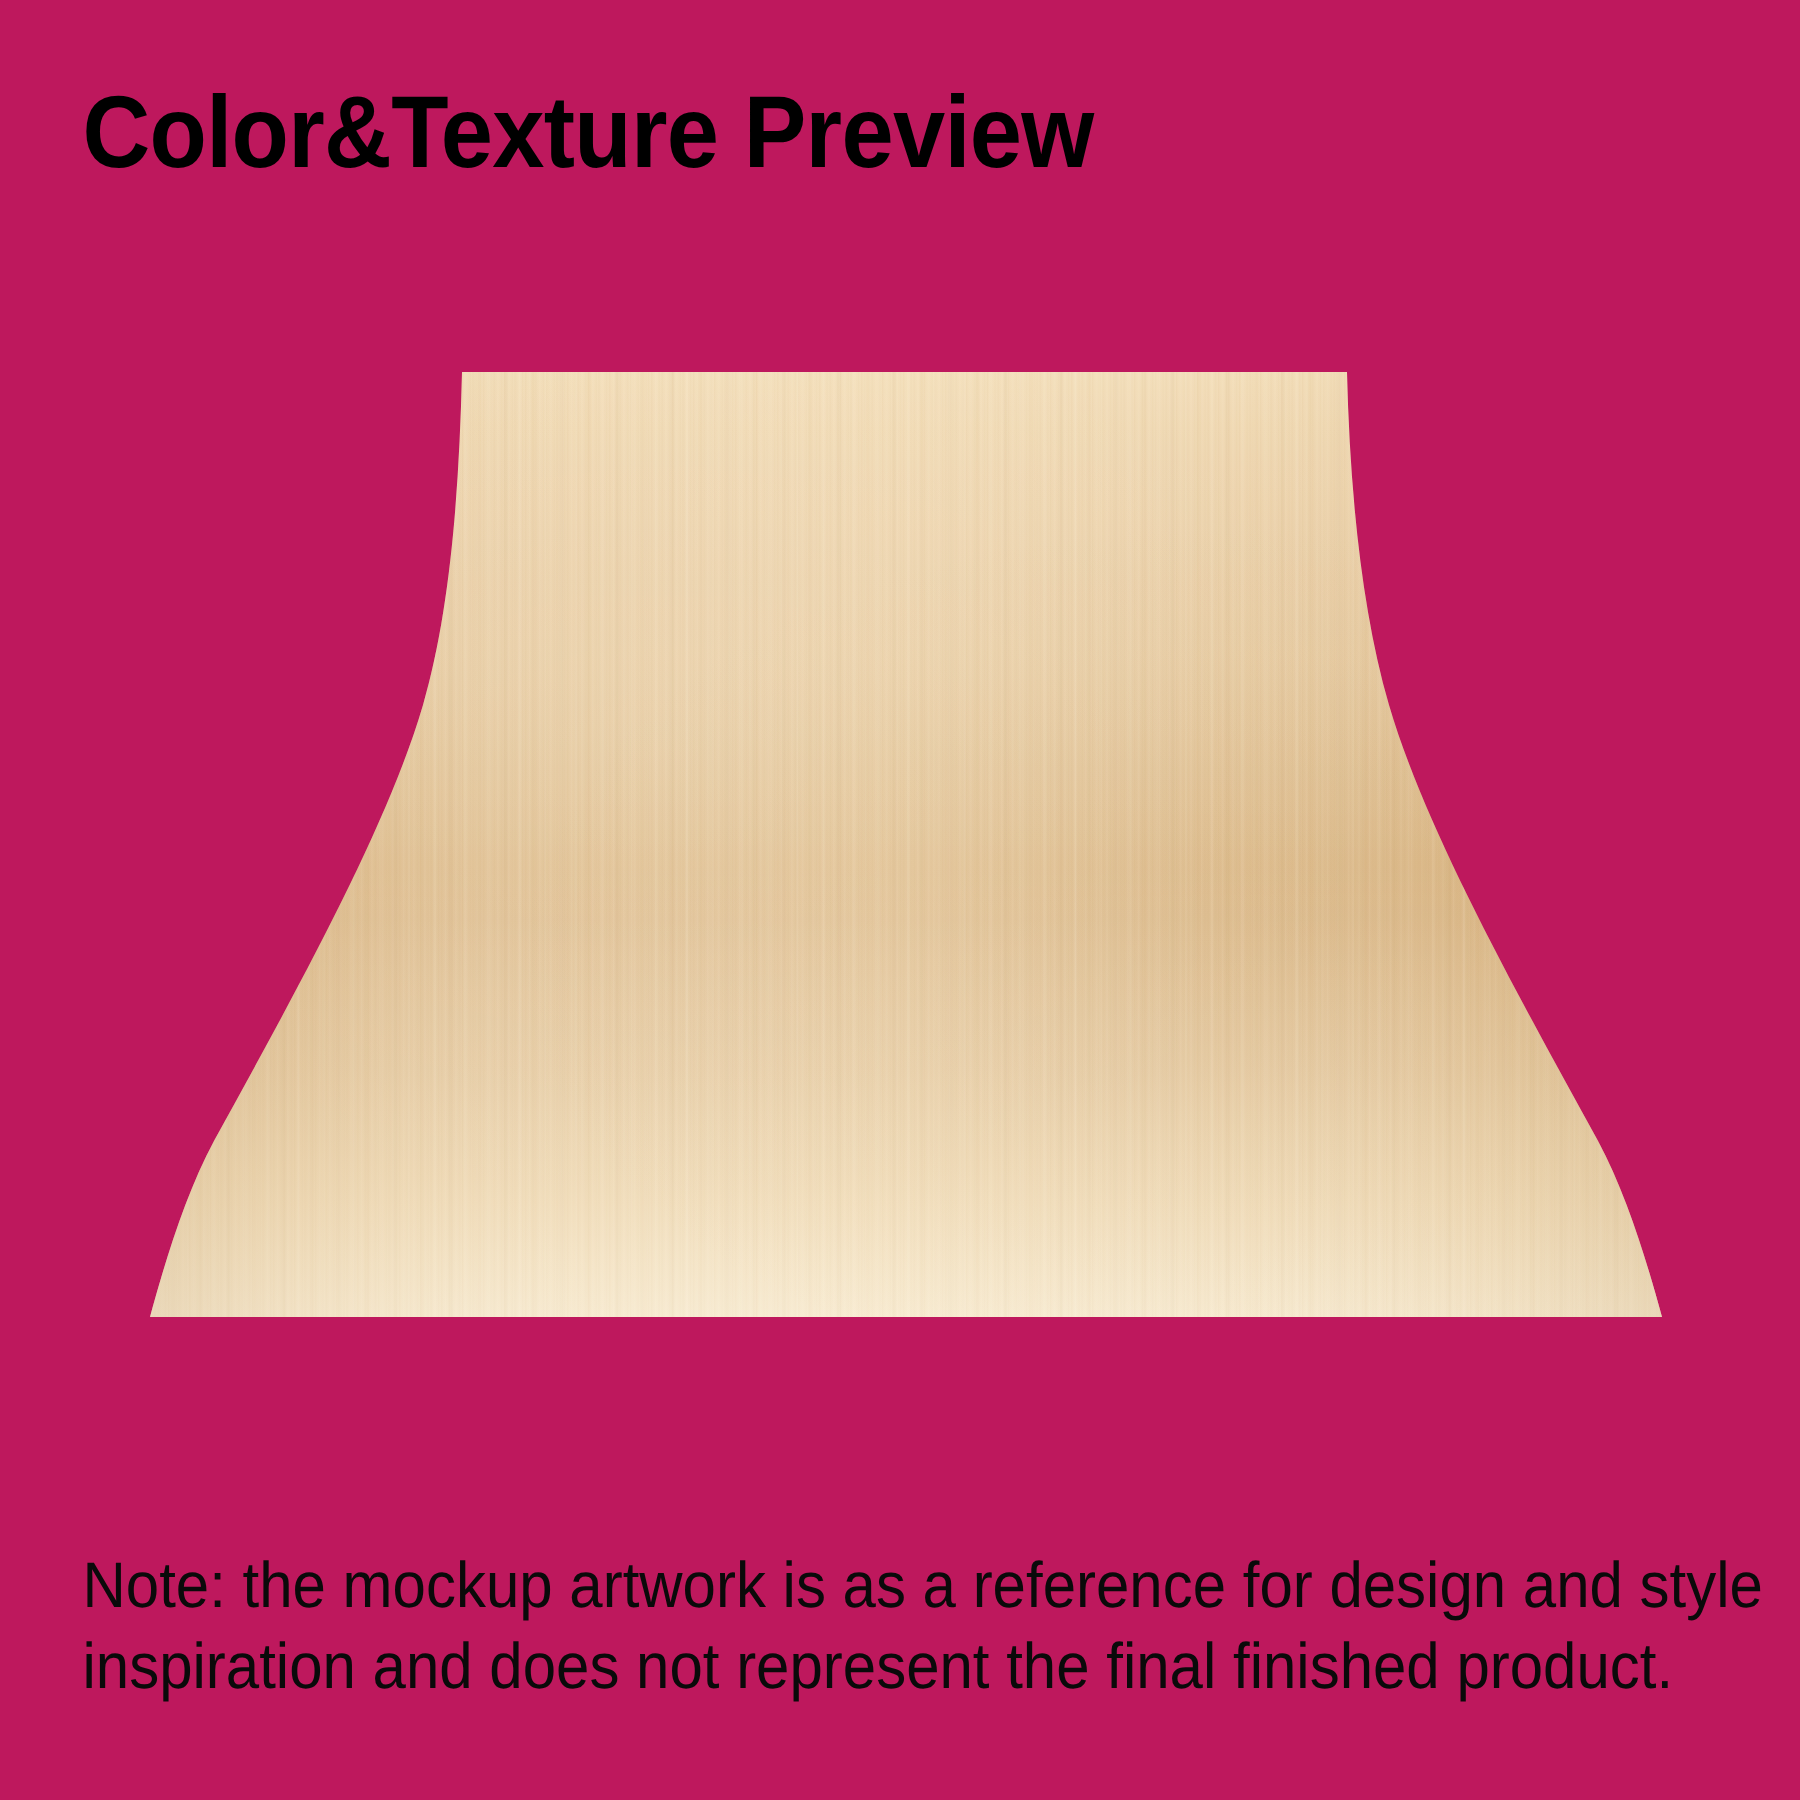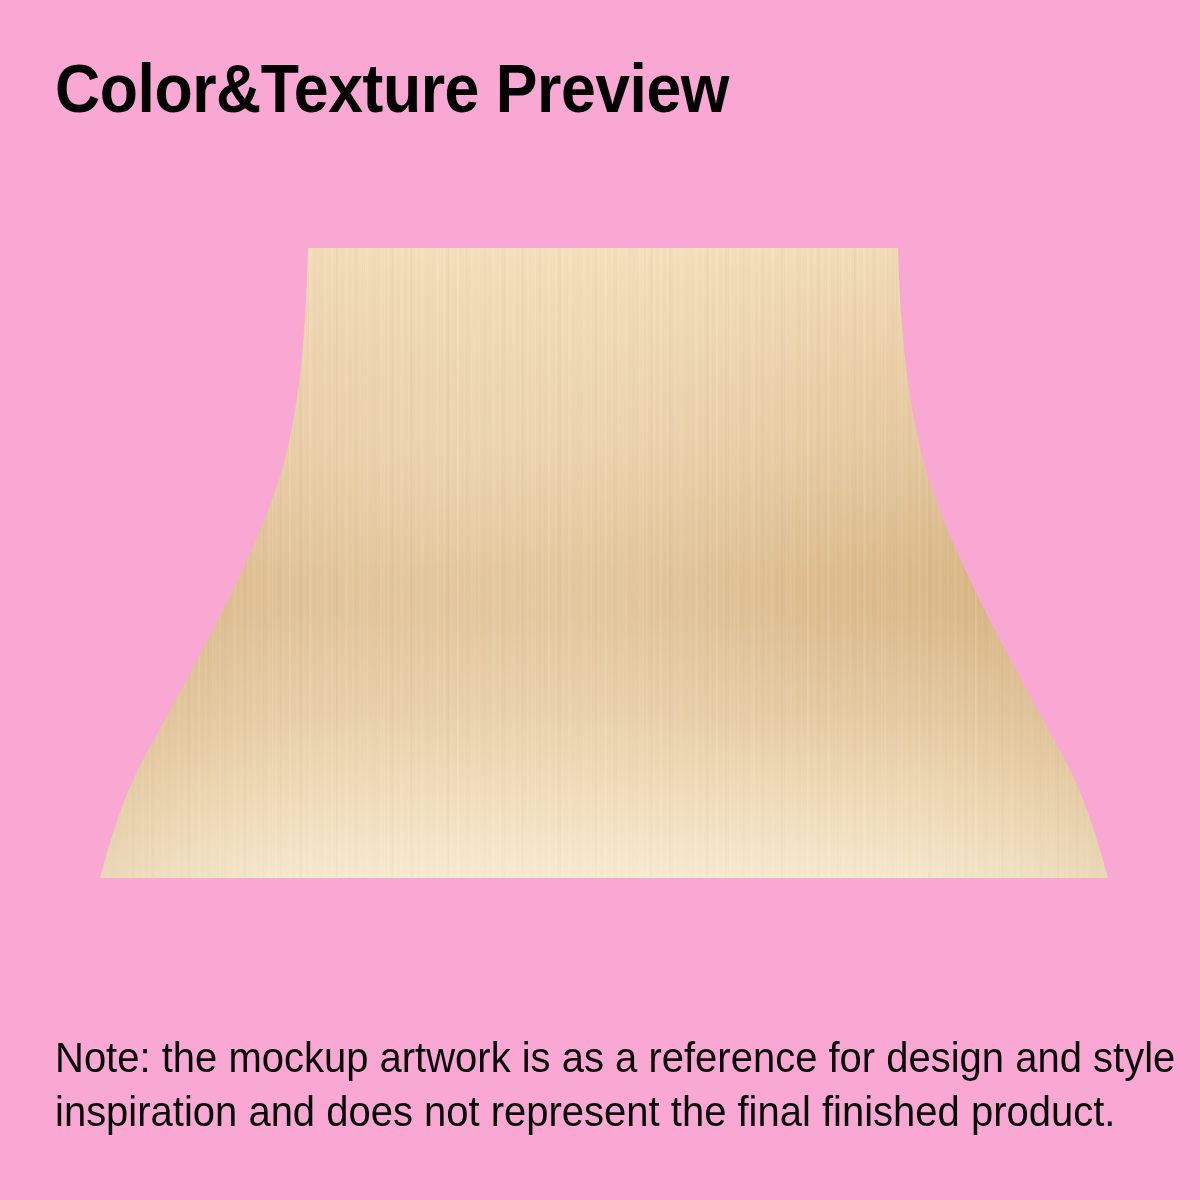--- a/index.html
+++ b/index.html
@@ -13,21 +13,21 @@
     height: 1200px;
     overflow: hidden;
     font-family: "Liberation Sans", sans-serif;
     -webkit-font-smoothing: antialiased;
   }
 
   #page {
     position: relative;
     width: 1200px;
     height: 1200px;
-    background: #f9a8d4;
+    background: #be185d;
   }
 
   
   #page-title {
     position: absolute;
     left: 55px;
     top: 49px;
     width: 1100px;
     font-family: "Liberation Sans", sans-serif;
     font-size: 68px;

